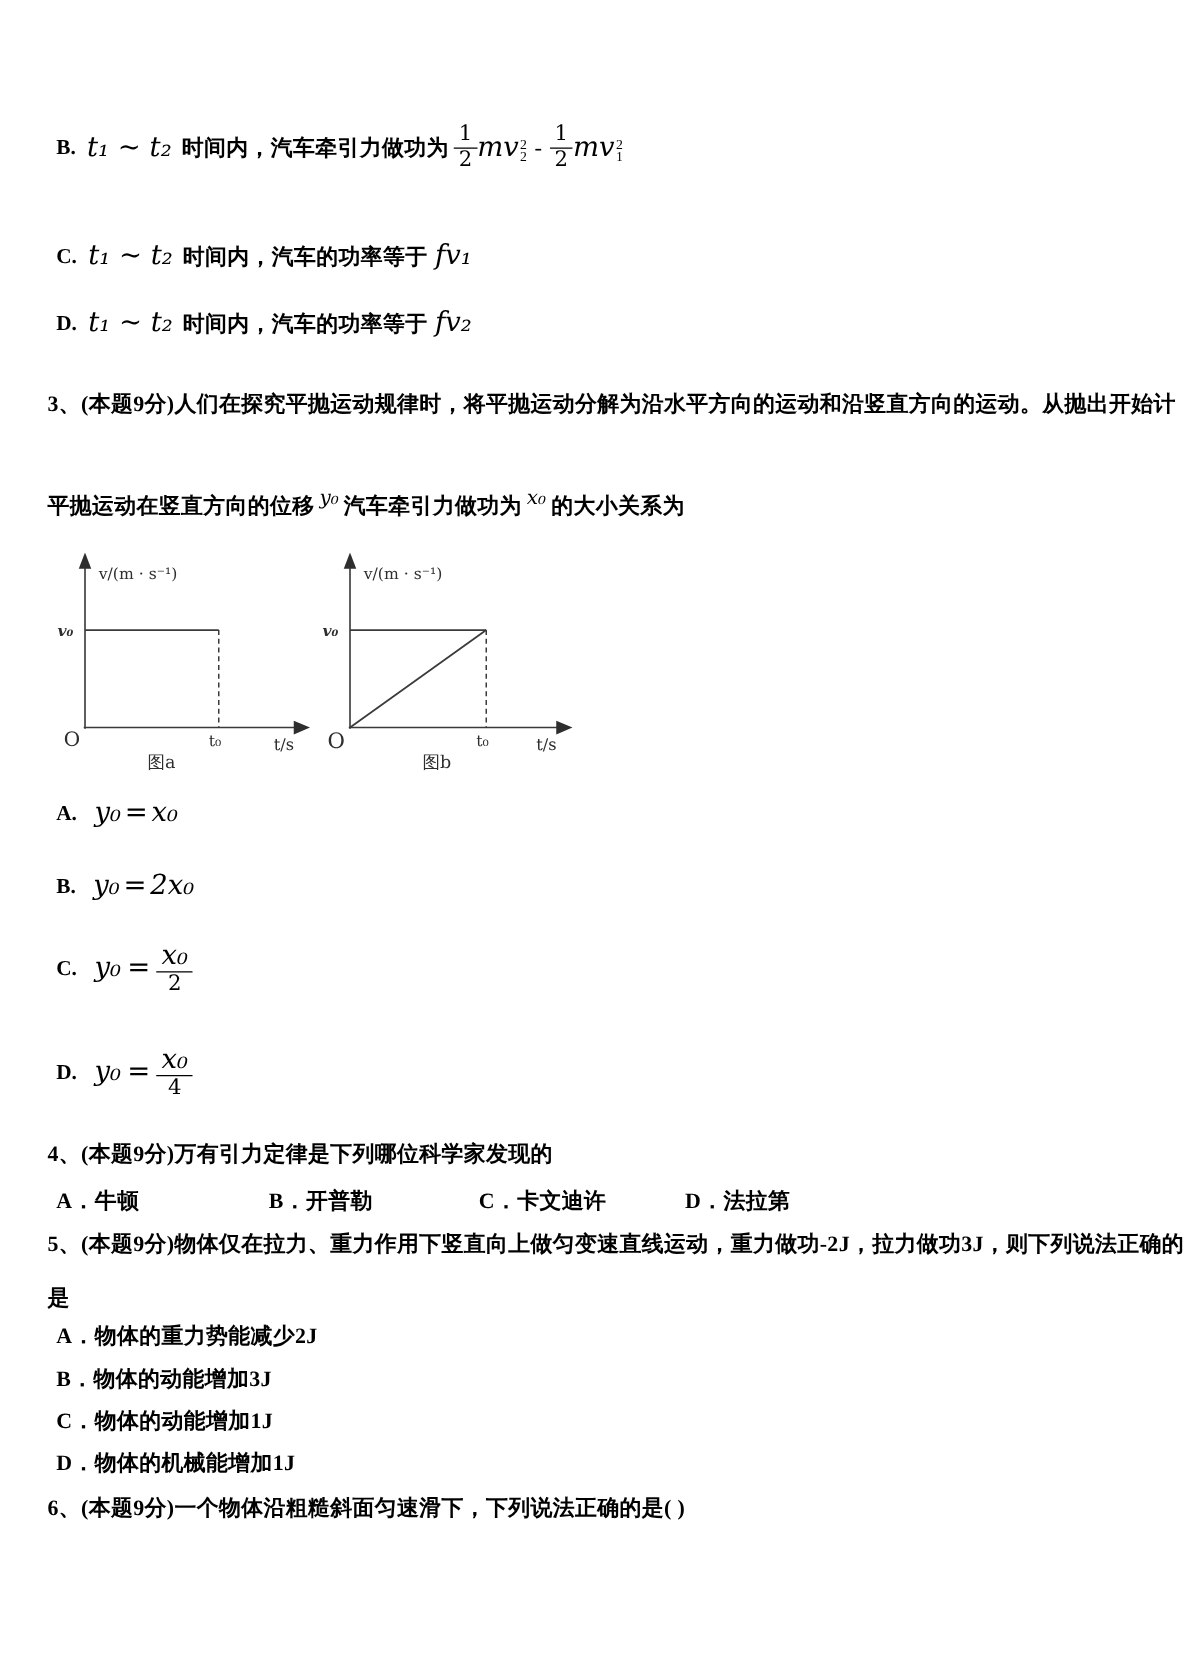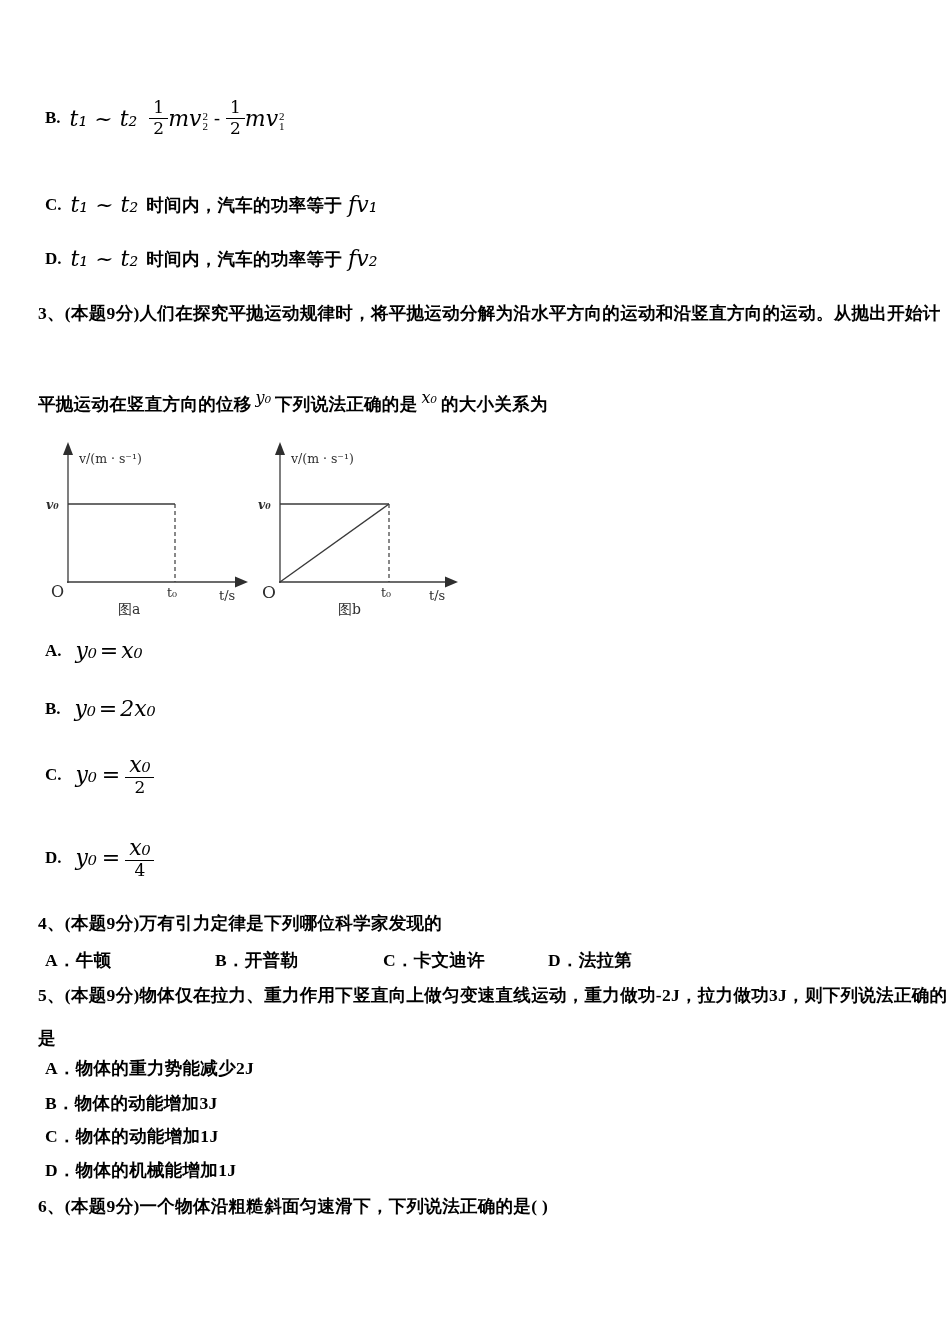--- a/index.html
+++ b/index.html
@@ -28,20 +28,21 @@
   svg line,svg path{stroke:#3a3a3a;}
 </style>
 </head>
 <body>
 
 <div class="page">
 
   <div class="row" style="top:98px;">
     <span class="letter">B.</span>
     <span class="math gap">t₁ ~ t₂</span>
+    <span class="cn">时间内，汽车牵引力做功为</span>
     <span class="formula-wrap">
       <span class="frac">
         <span class="num">1</span>
         <span class="den">2</span>
       </span>
       <span class="term">
         <span class="math">mv</span>
         <span class="subsup">
           <span>2</span>
           <span>2</span>
@@ -69,25 +70,25 @@
     <span class="math" style="margin-left:6px;">fv₁</span>
   </div>
 
   <div class="row" style="top:246px;">
     <span class="letter">D.</span>
     <span class="math gap">t₁ ~ t₂</span>
     <span class="cn">时间内，汽车的功率等于</span>
     <span class="math" style="margin-left:6px;">fv₂</span>
   </div>
 
-  <div class="prow cn" style="top:301px;">3、(本题9分)人们在探究平抛运动规律时，将平抛运动分解为沿水平方向的运动和沿竖直方向的运动。从抛出开始计</div>
+  <div class="prow cn" style="top:311px;">3、(本题9分)人们在探究平抛运动规律时，将平抛运动分解为沿水平方向的运动和沿竖直方向的运动。从抛出开始计</div>
   <div class="prow" style="top:392px;">
     <span class="cn">平抛运动在竖直方向的位移</span>
     <span class="math mraise">y₀</span>
-    <span class="cn">下列说法正确的是</span>
+    <span class="cn">汽车牵引力做功为</span>
     <span class="math mraise">x₀</span>
     <span class="cn">的大小关系为</span>
   </div>
 
   <svg style="position:absolute;left:38px;top:442px;" width="215" height="178" viewBox="0 0 215 178">
     <line x1="30" y1="8" x2="30" y2="141" stroke-width="1.3"></line>
     <polygon points="30,0 25,13 35,13" fill="#2e2e2e"></polygon>
     <line x1="29" y1="140" x2="199" y2="140" stroke-width="1.3"></line>
     <polygon points="210,140 197,134.5 197,145.5" fill="#2e2e2e"></polygon>
     <line x1="30" y1="62" x2="137" y2="62" stroke-width="1.4"></line>

